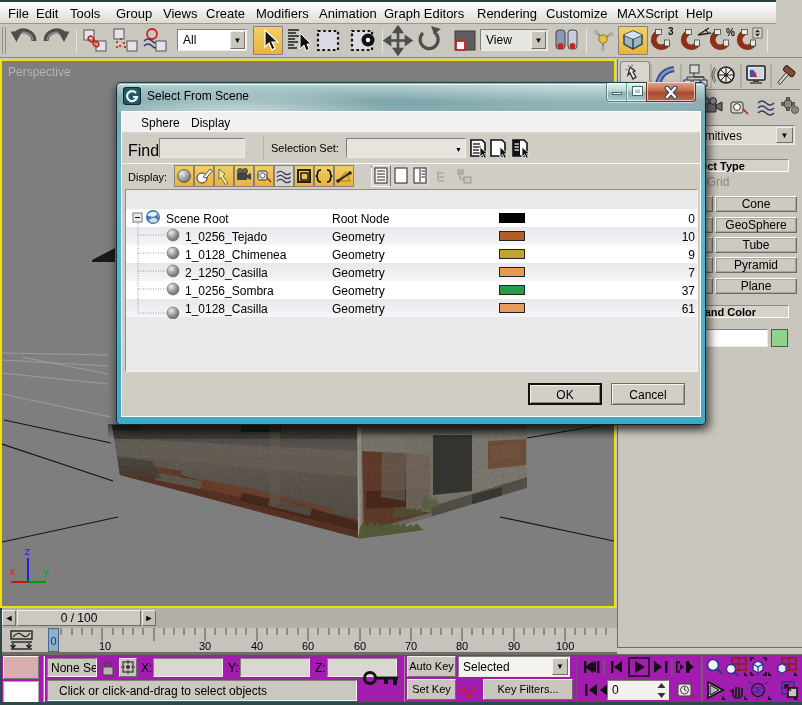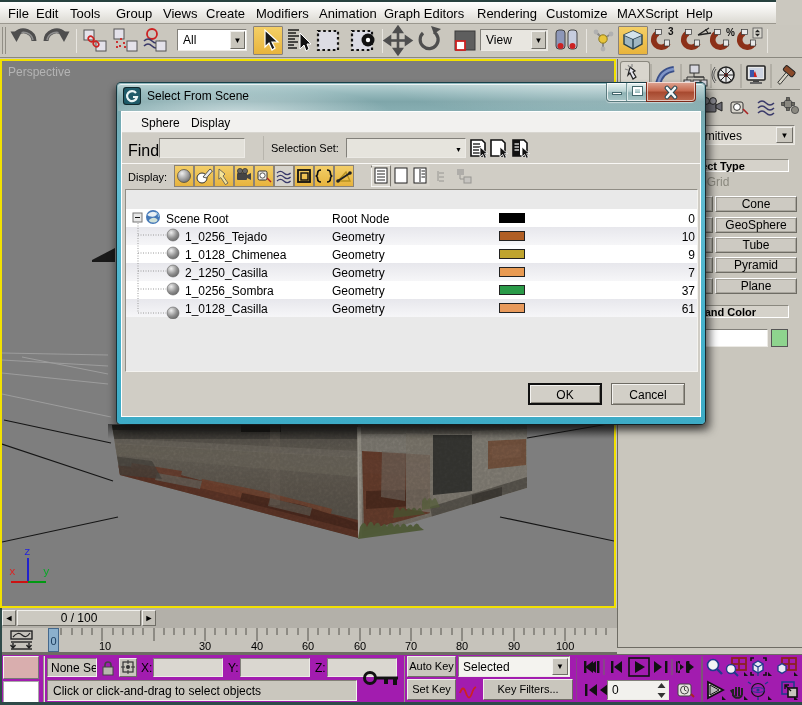--- a/index.html
+++ b/index.html
@@ -566,21 +566,21 @@
   <div class="fld" style="left:327px;top:4px;width:70px;height:19px;background:#dad7d0"></div>
 
   <div class="abs" style="left:404px;top:2px;width:1px;height:47px;background:#989389"></div>
   <svg class="abs" style="left:362px;top:8px" width="40" height="32" viewBox="0 0 40 32">
     <circle cx="8" cy="16" r="5.5" fill="none" stroke="#111" stroke-width="3"></circle>
     <line x1="13" y1="16" x2="36" y2="16" stroke="#111" stroke-width="3"></line>
     <rect x="22" y="16" width="4" height="6" fill="#111"></rect>
         <rect x="31" y="16" width="4" height="7" fill="#111"></rect>
   </svg>
 
-  <div class="abs sunken" style="left:47px;top:26px;width:310px;height:21px;background:#cac7be;font-size:12px;color:#000;padding:3px 0 0 5px;white-space:nowrap;overflow:hidden">Click or click-and-drag to select objects</div>
+  <div class="abs sunken" style="left:47px;top:26px;width:310px;height:21px;background:#cac7be;font-size:12px;color:#000;padding:3px 0 0 11px;white-space:nowrap;overflow:hidden">Click or click-and-drag to select objects</div>
 
   <div class="btn3d" style="left:407px;top:2px;width:49px;height:21px;font-size:11px;text-align:center;line-height:19px">Auto Key</div>
   <div class="btn3d" style="left:407px;top:25px;width:49px;height:21px;font-size:11px;text-align:center;line-height:19px">Set Key</div>
 
   <div class="fld" style="left:458px;top:2px;width:112px;height:21px;background:#f4f3ef">
     <span class="lbl" style="left:4px;top:3px">Selected</span>
     <div class="btn3d" style="right:1px;top:1px;width:16px;height:17px;font-size:8px;text-align:center;line-height:16px">▼</div>
   </div>
 
   <div class="abs" style="left:458px;top:25px;width:20px;height:21px">

